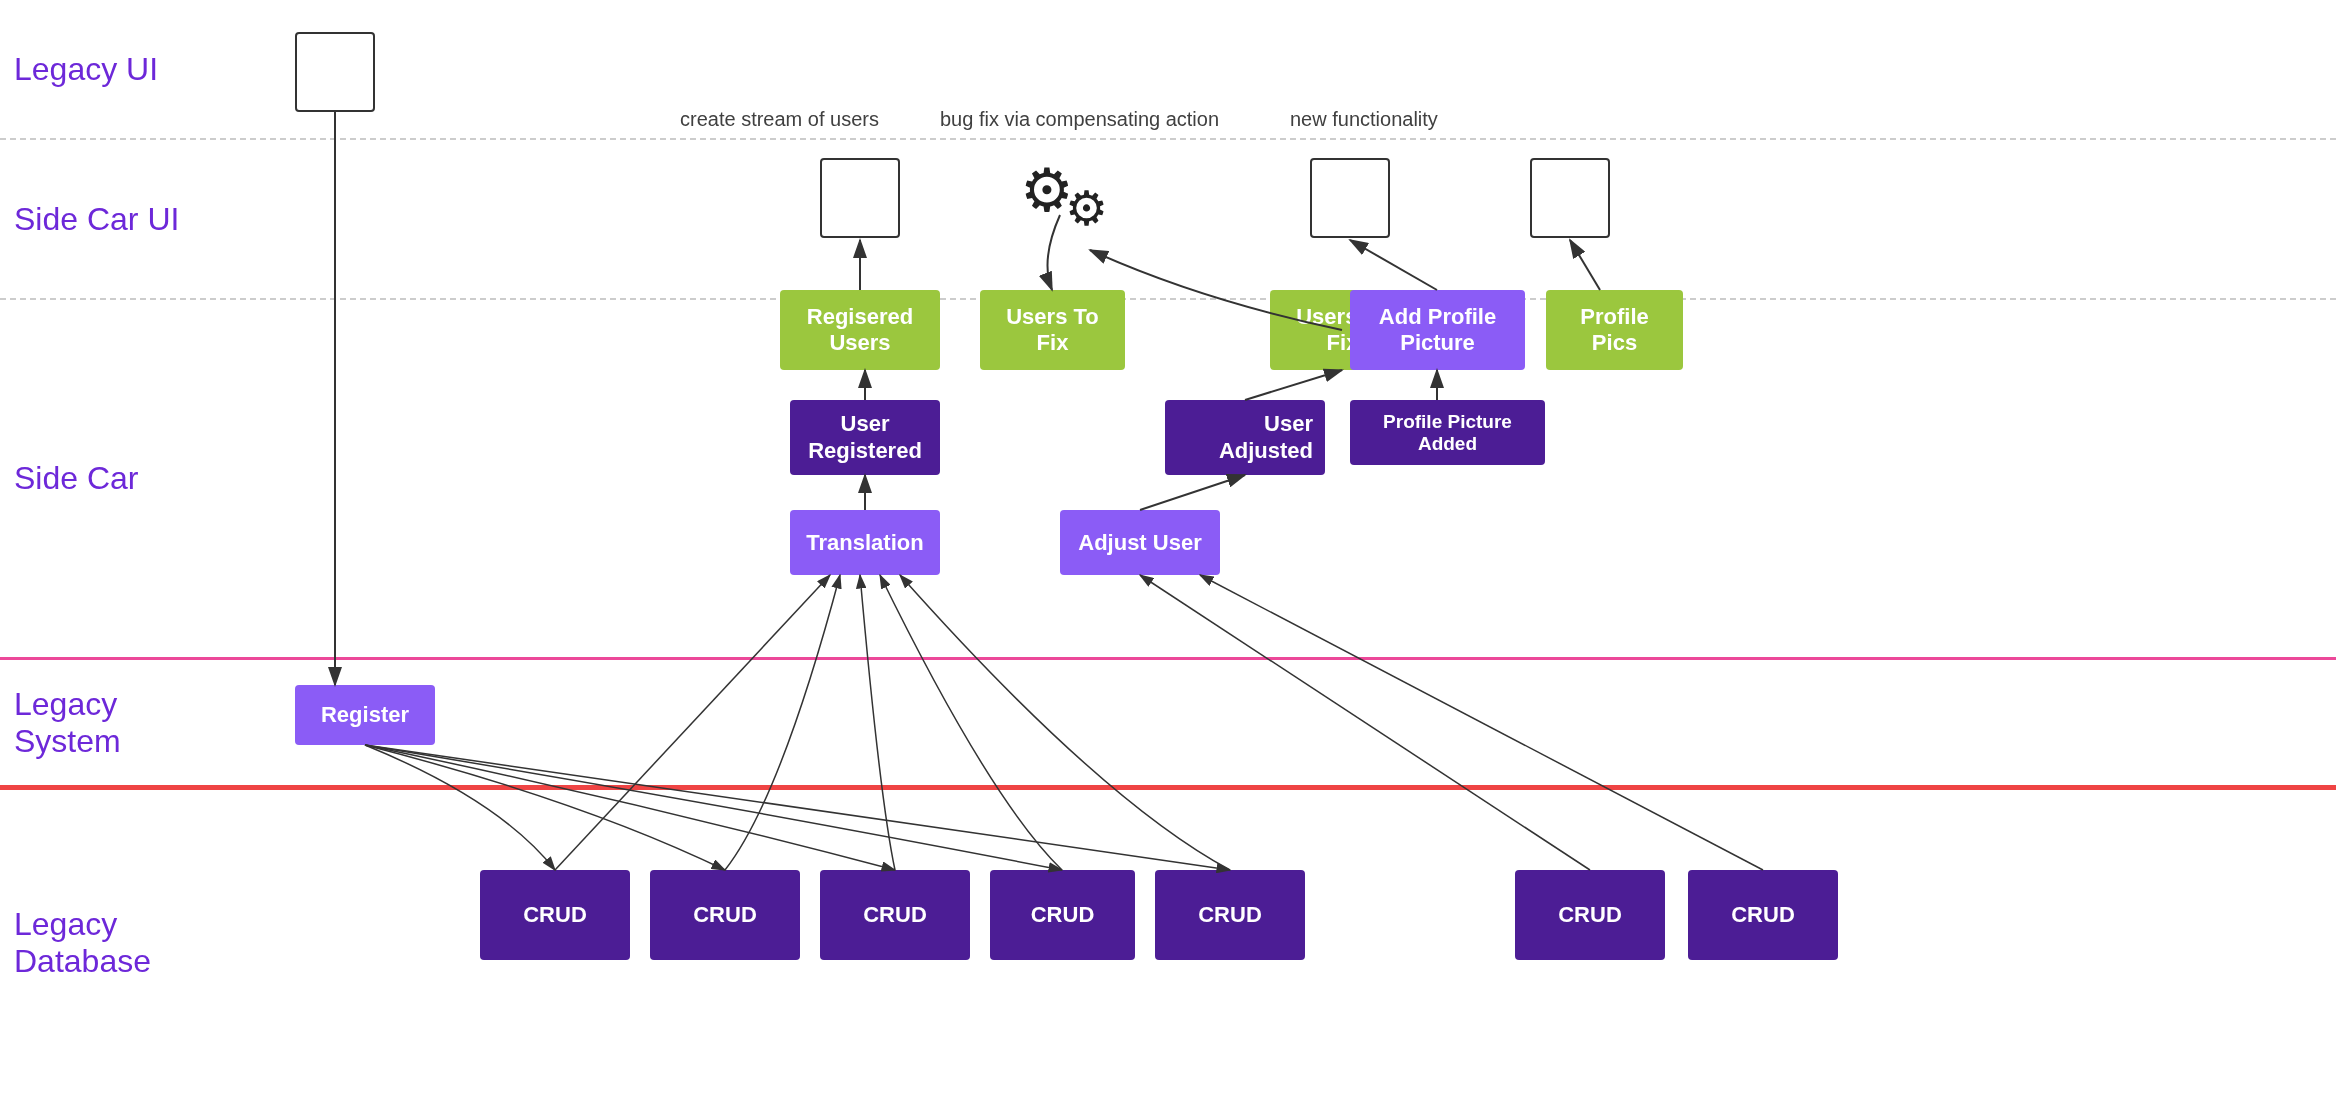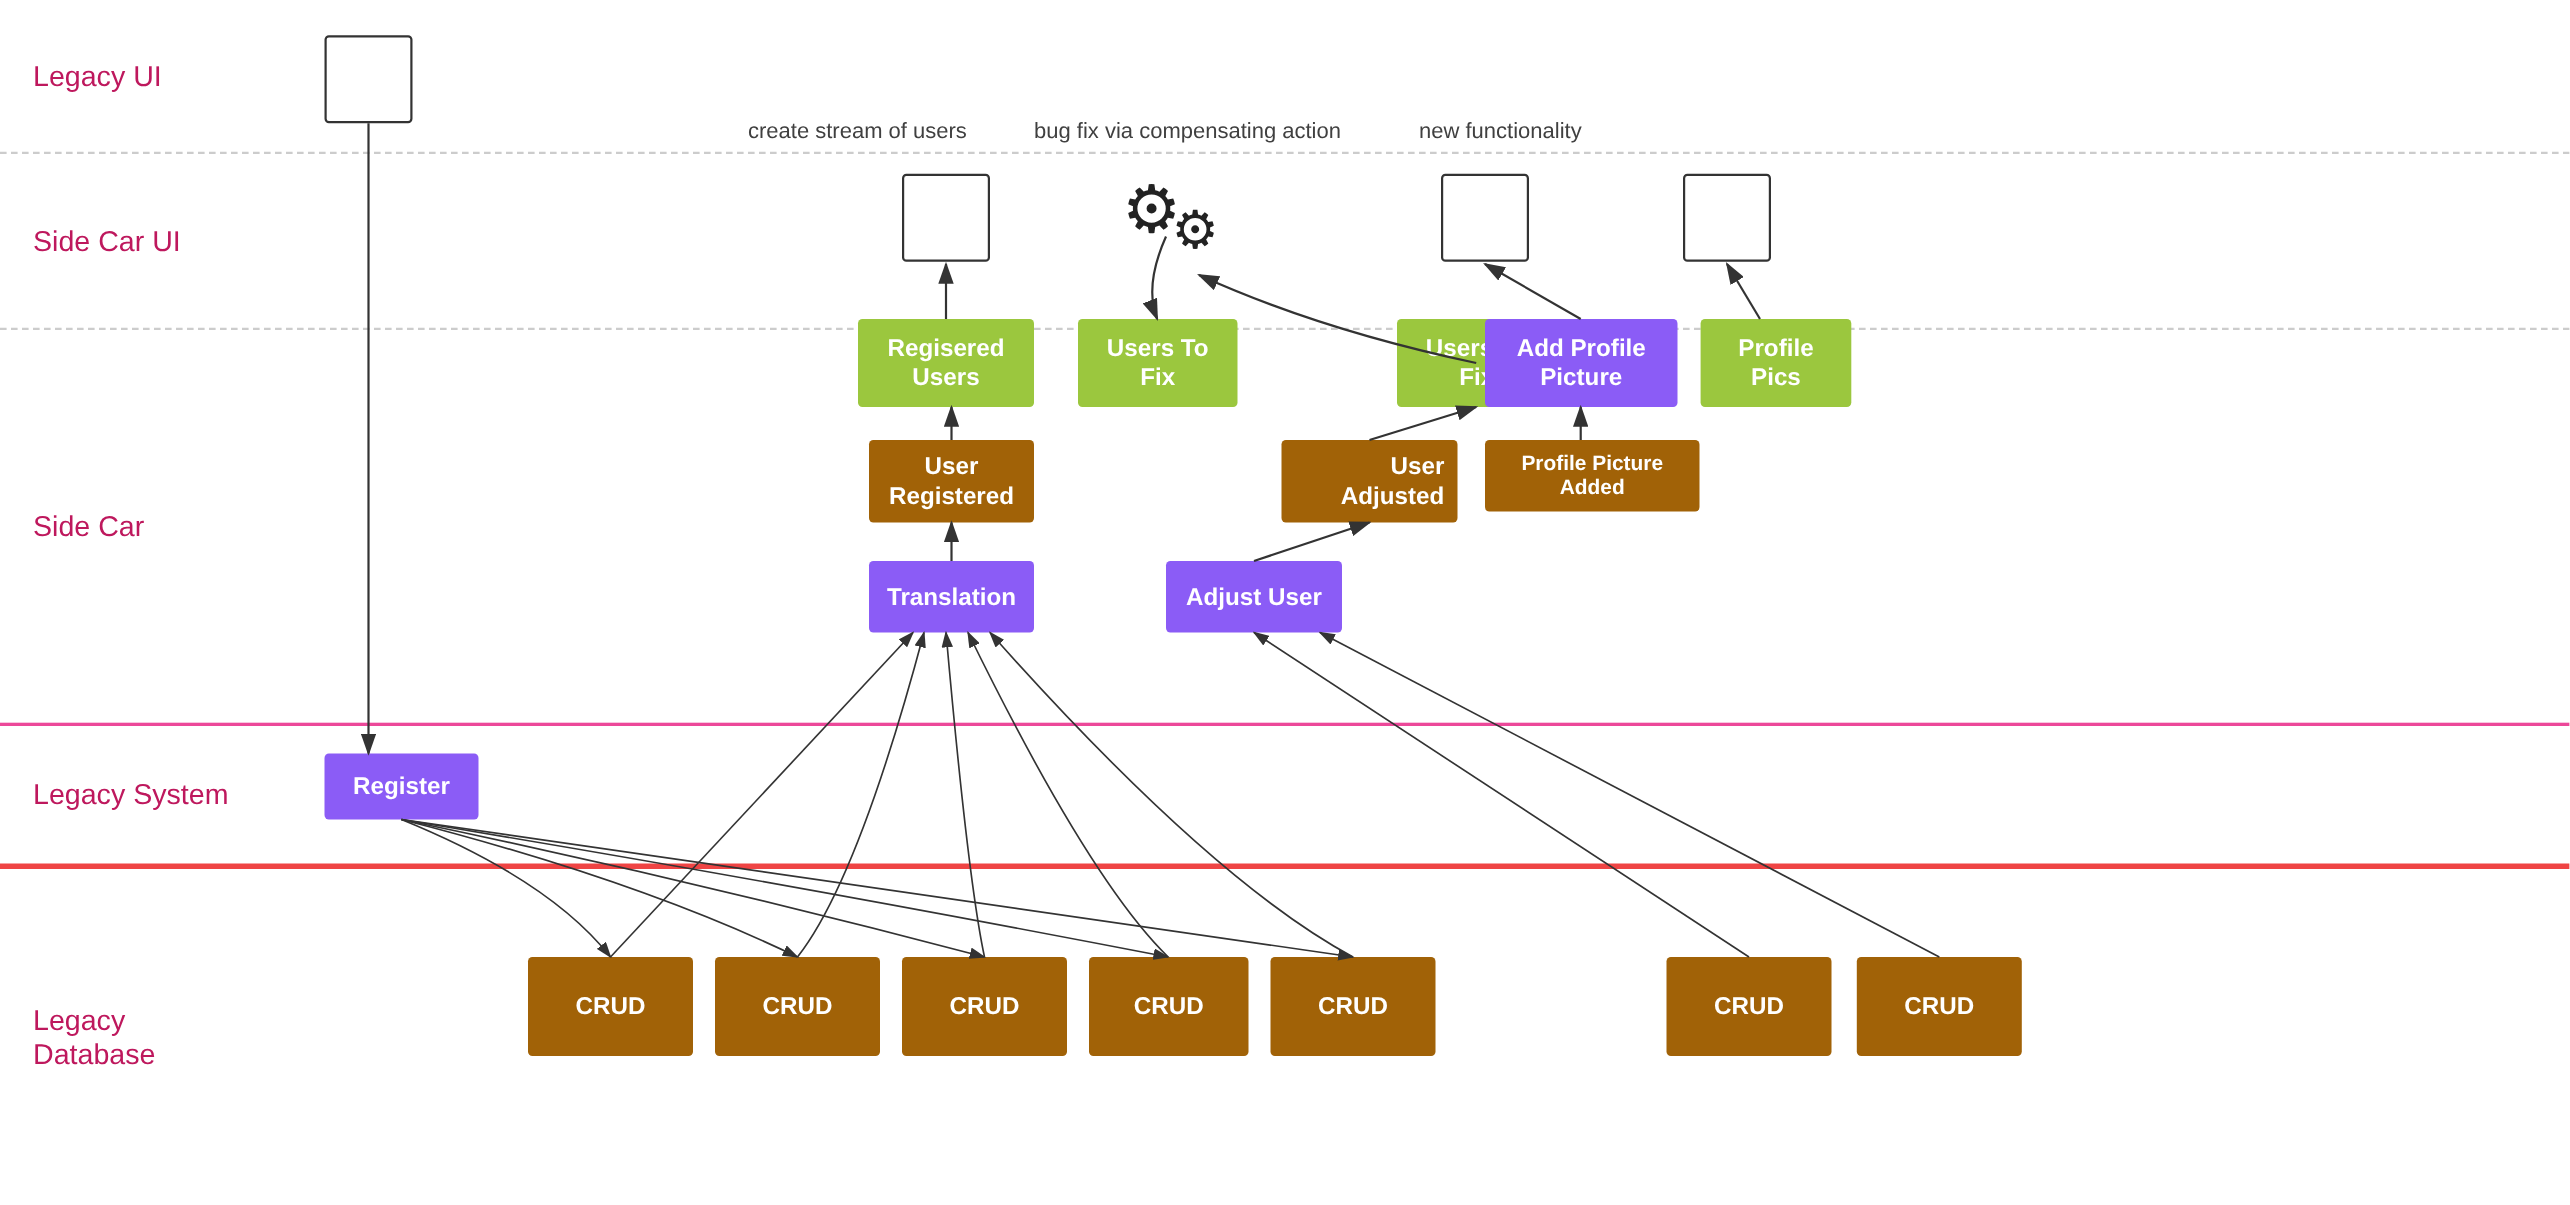--- a/index.html
+++ b/index.html
@@ -15,23 +15,23 @@
     
     .lane {
       position: absolute;
       left: 0;
       right: 0;
       border-bottom: 1px solid #ccc;
       display: flex;
       align-items: center;
     }
     .lane-label {
-      font-size: 26px;
-      color: #be185d;
-      padding-left: 30px;
+      font-size: 32px;
+      color: #6d28d9;
+      padding-left: 14px;
       width: 220px;
       flex-shrink: 0;
     }
     #lane-legacy-ui {
       top: 0;
       height: 140px;
       border-bottom: 2px dashed #ccc;
     }
     #lane-sidecar-ui {
       top: 140px;
@@ -61,21 +61,21 @@
       align-items: center;
       justify-content: center;
       text-align: center;
       font-size: 22px;
       font-weight: bold;
       color: #fff;
       border-radius: 4px;
       padding: 8px 12px;
     }
     .node-blue { background: #8b5cf6; }
-    .node-orange { background: #a16207; }
+    .node-orange { background: #4c1d95; }
     .node-green { background: #9bc73e; color: #fff; }
     .node-square {
       background: #fff;
       border: 2px solid #333;
       color: #333;
       font-weight: normal;
     }
 
     
     .section-header {

